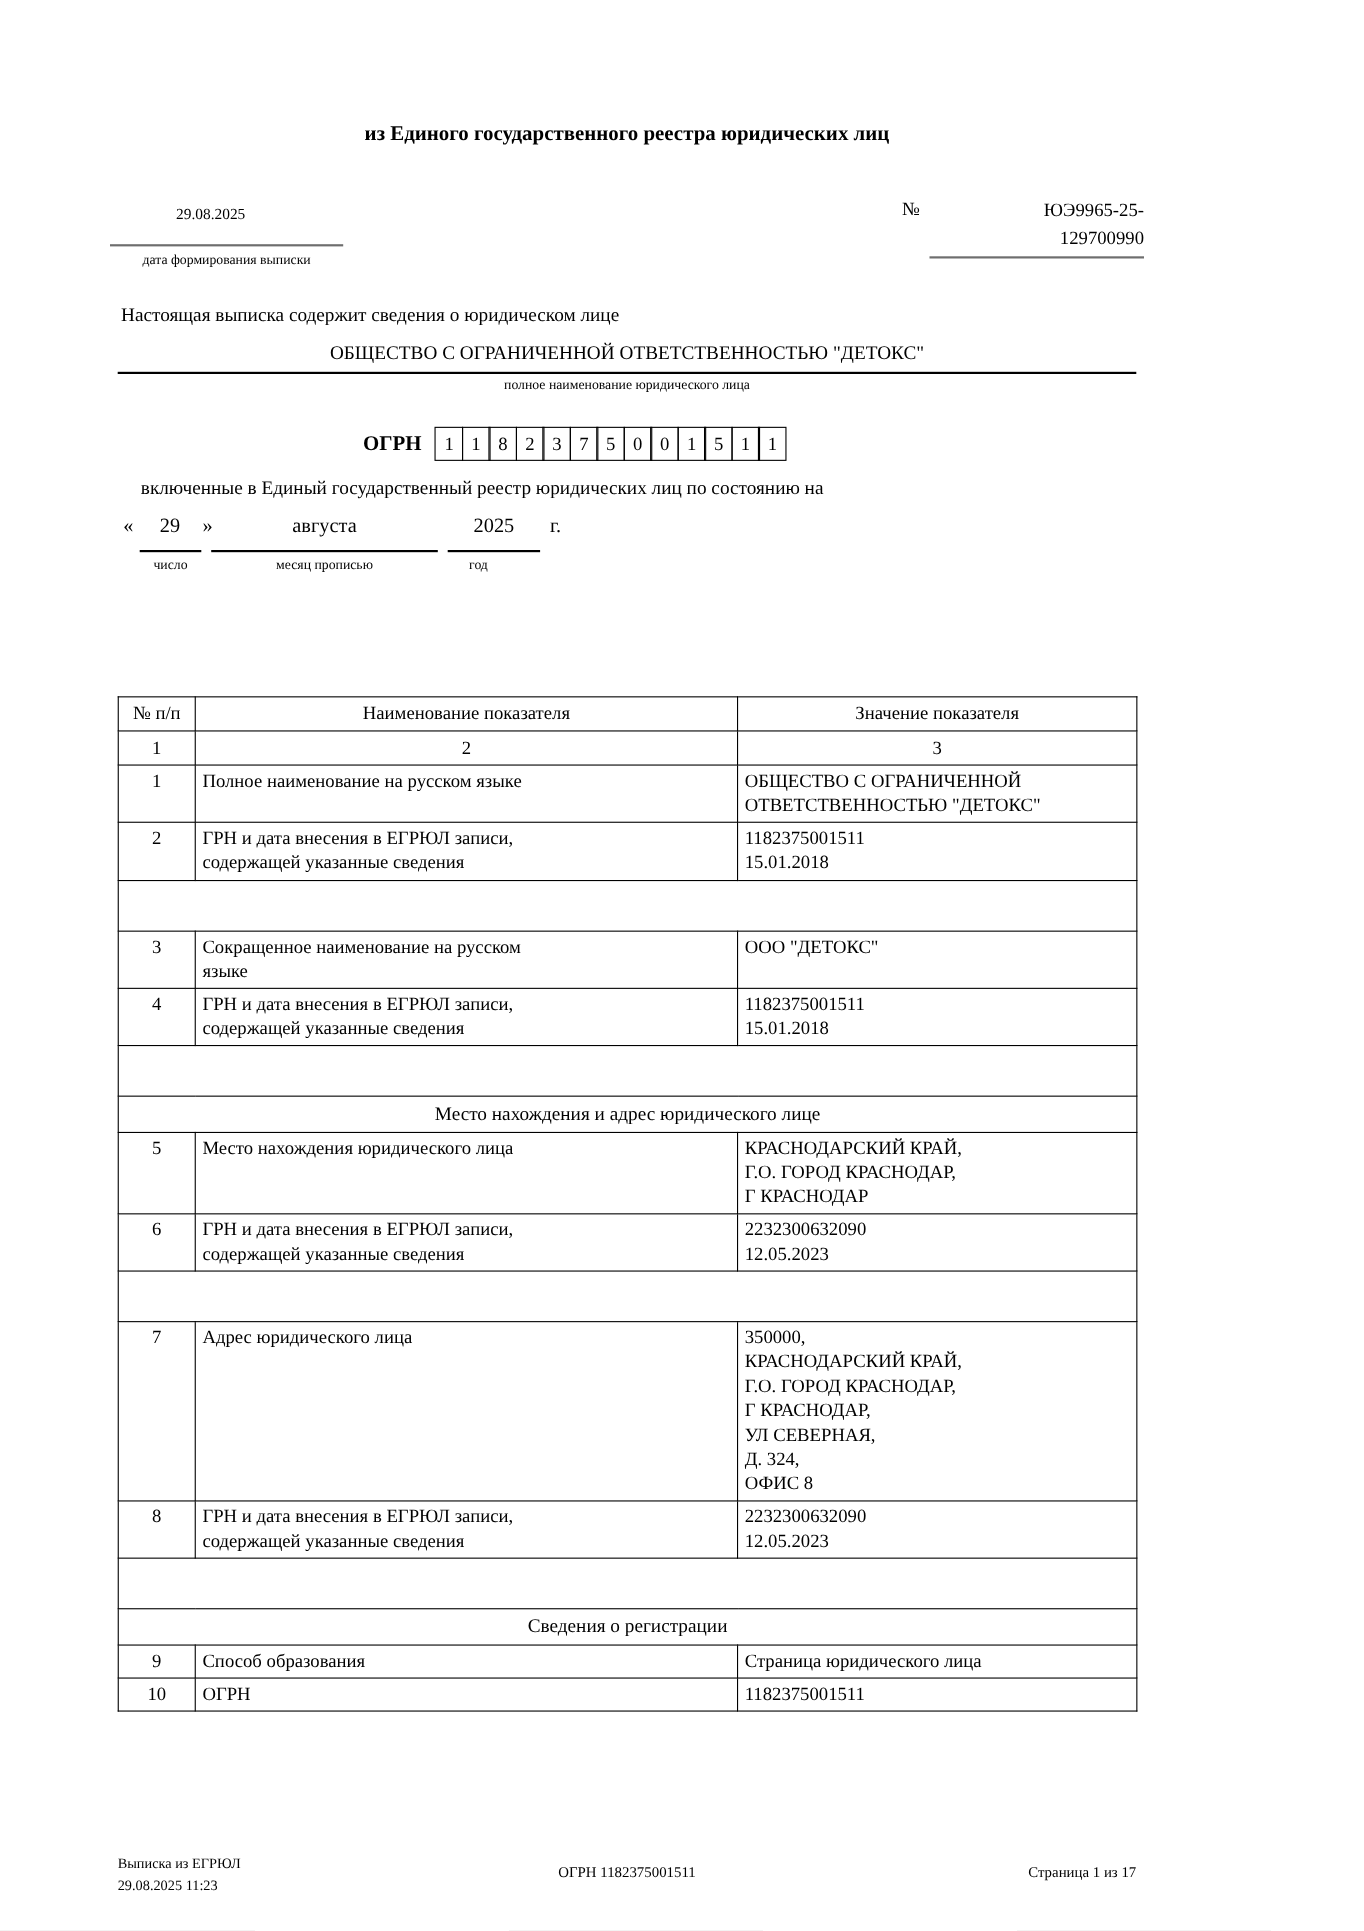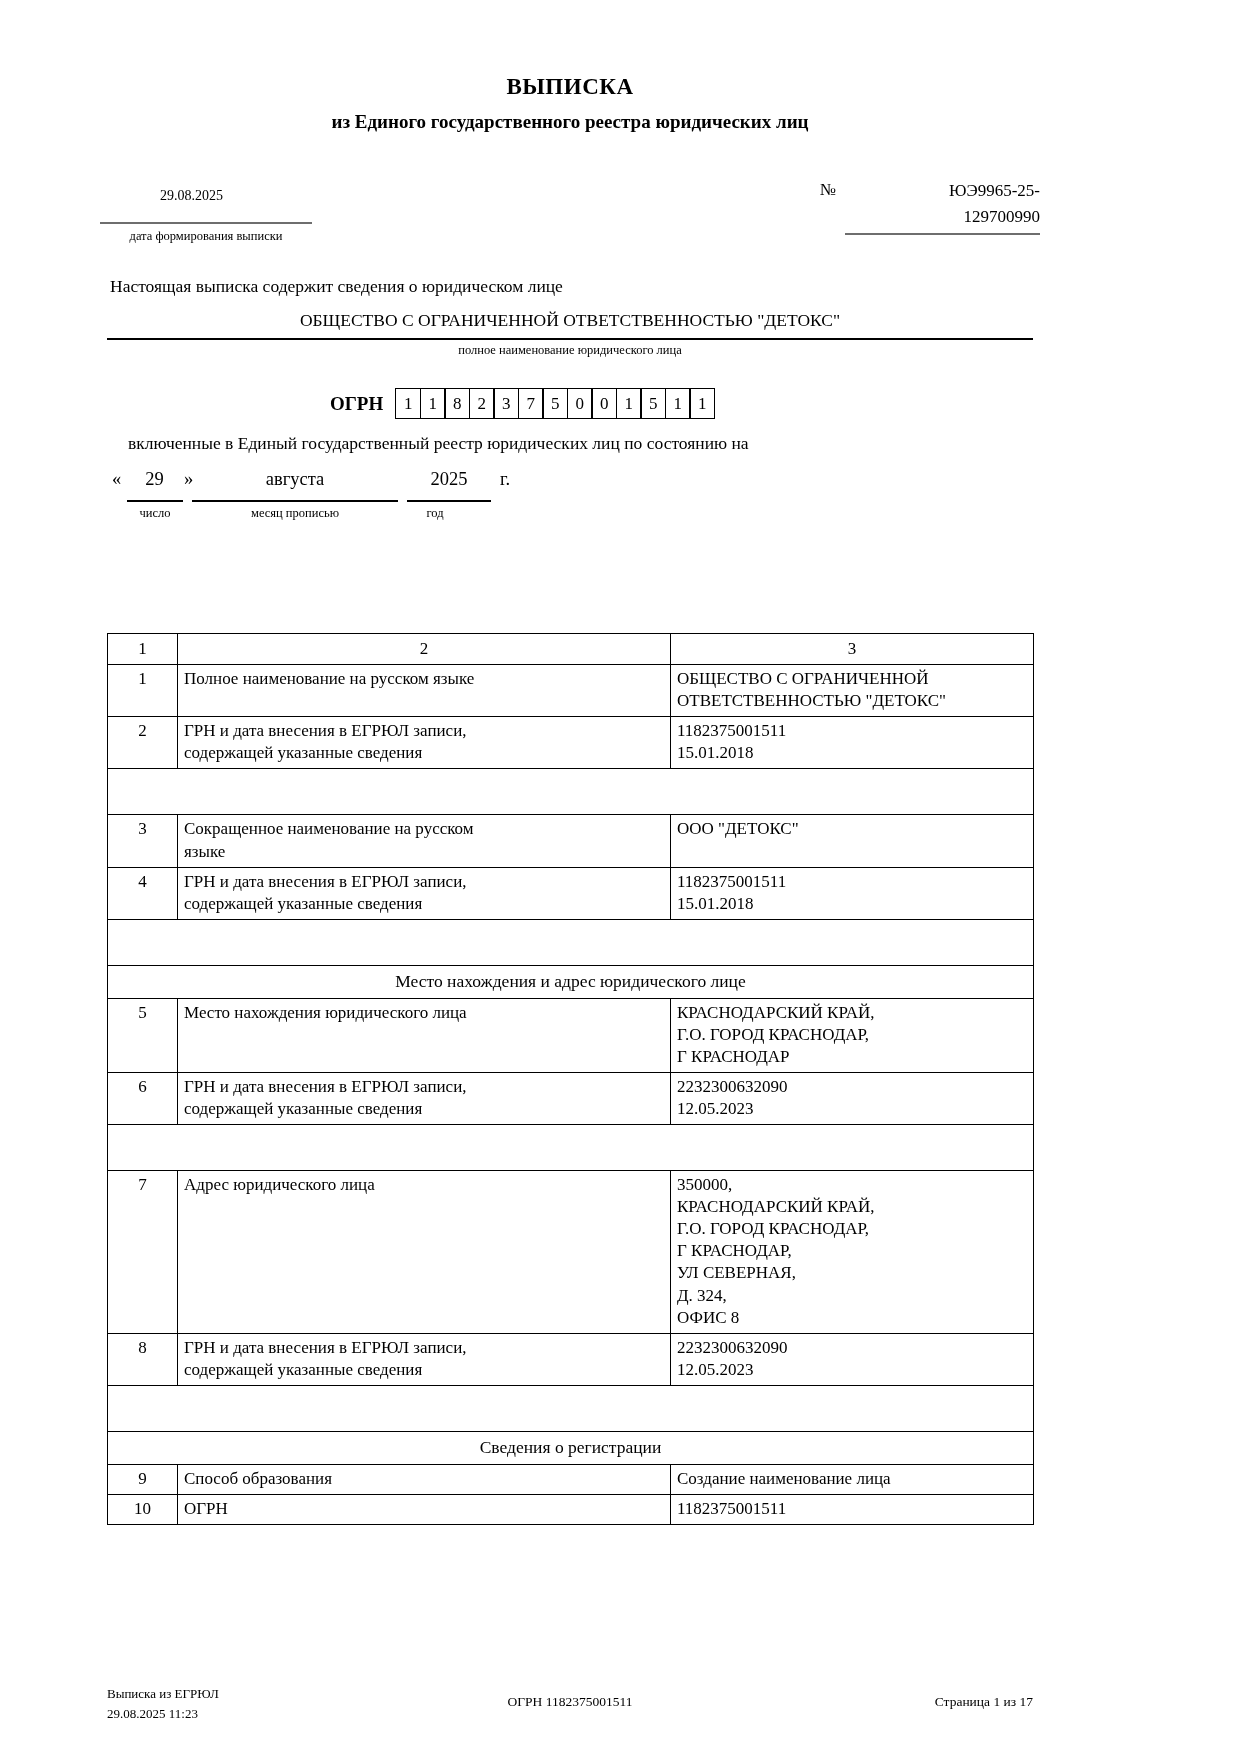--- a/index.html
+++ b/index.html
@@ -74,21 +74,20 @@
 
   .footer-left{left:107px;top:1684px;font-size:13px;font-weight:normal;line-height:1.5;}
   .footer-center{left:107px;width:926px;top:1694px;text-align:center;font-size:13.5px;}
   .footer-right{left:733px;width:300px;top:1694px;text-align:right;font-size:13.5px;}
 </style>
 </head>
 <body>
 
 <div class="page">
 
-  <div class="abs doc-title">ВЫПИСКА</div>
   <div class="abs doc-subtitle">из Единого государственного реестра юридических лиц</div>
 
   <div class="abs formation-date">29.08.2025</div>
   <div class="abs rule rule-date"></div>
   <div class="abs formation-date-label">дата формирования выписки</div>
 
   <div class="abs number-sign">№</div>
   <div class="abs number-block">
     <div>ЮЭ9965-25-</div>
     <div>129700990</div>
@@ -135,20 +134,25 @@
   <div class="abs asof-label lab-year">год</div>
 
   <table class="indicators">
     <colgroup>
         <col class="c1">
         <col class="c2">
         <col class="c3">
       </colgroup>
     <thead>
       <tr>
+        <th>№ п/п</th>
+        <th>Наименование показателя</th>
+        <th>Значение показателя</th>
+      </tr>
+      <tr>
         <th class="idx-cell">1</th>
         <th class="idx-cell">2</th>
         <th class="idx-cell">3</th>
       </tr>
     </thead>
     <tbody>
         <tr>
           <td class="num-cell">1</td>
           <td class="name-cell">Полное наименование на русском языке</td>
           <td class="value-cell">ОБЩЕСТВО С ОГРАНИЧЕННОЙ
@@ -220,21 +224,21 @@
         </tr>
         <tr>
           <td colspan="3" class="spacer-cell"></td>
         </tr>
         <tr>
           <td colspan="3" class="section-cell">Сведения о регистрации</td>
         </tr>
         <tr>
           <td class="num-cell">9</td>
           <td class="name-cell">Способ образования</td>
-          <td class="value-cell">Создание наименование лица</td>
+          <td class="value-cell">Страница юридического лица</td>
         </tr>
         <tr>
           <td class="num-cell">10</td>
           <td class="name-cell">ОГРН</td>
           <td class="value-cell">1182375001511</td>
         </tr>
       </tbody>
   </table>
 
   <div class="abs footer-left">

